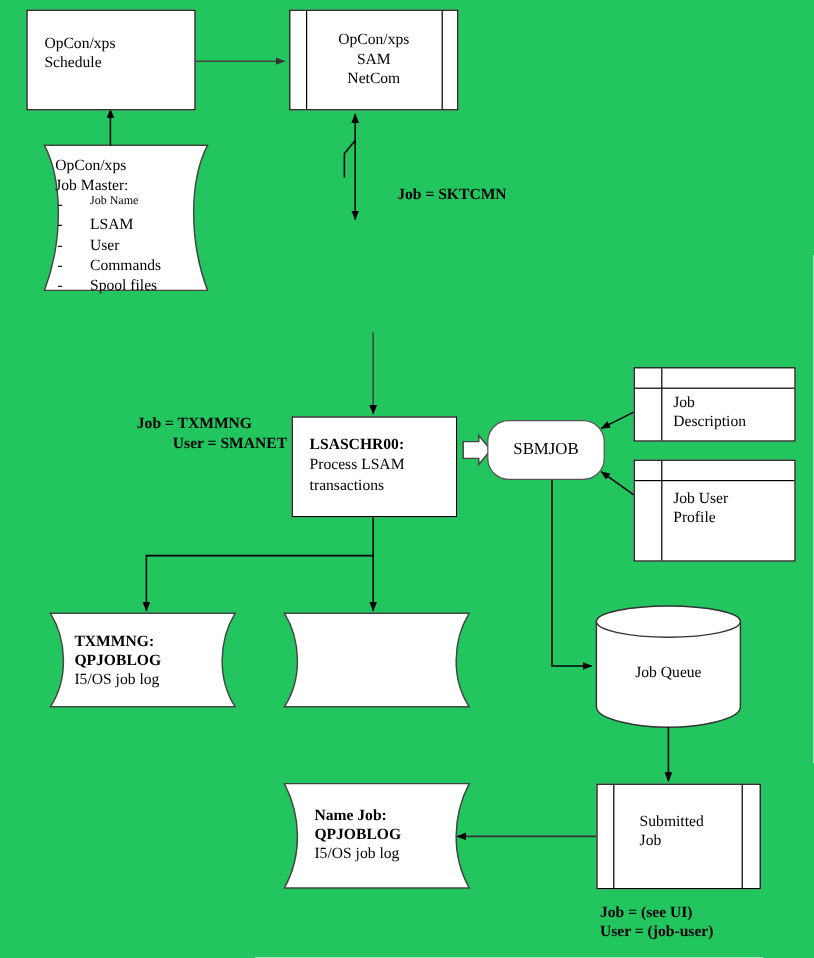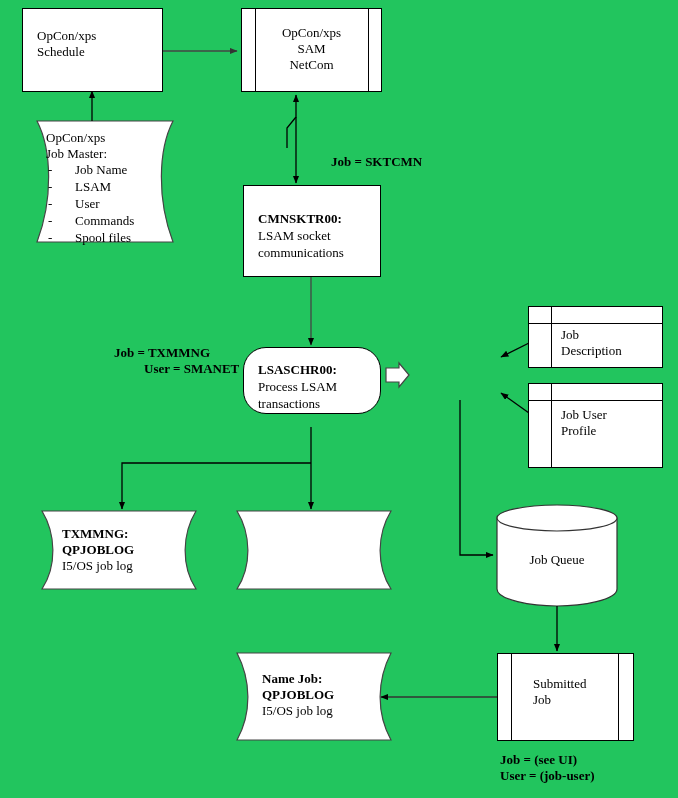--- a/index.html
+++ b/index.html
@@ -160,52 +160,50 @@
     <div class="label txt-center" style="left:0; right:0; top:16px; font-size:13px;">OpCon/xps</div>
     <div class="label txt-center" style="left:0; right:0; top:32px; font-size:13px;">SAM</div>
     <div class="label txt-center" style="left:0; right:0; top:48px; font-size:13px;">NetCom</div>
   </div>
 
   <div class="node" style="left:37px; top:121px; width:160px; height:125px;">
     <div class="label" style="left:9px; top:9px; font-size:13px;">OpCon/xps</div>
     <div class="label" style="left:9px; top:25px; font-size:13px;">Job Master:</div>
 
     <div class="label" style="left:11px; top:41px; font-size:13px;">-</div>
-    <div class="label" style="left:38px; top:41px; font-size:13px;">Job Name</div>
+    <div class="label" style="left:38px; top:41px; font-size:10px;">Job Name</div>
 
     <div class="label" style="left:11px; top:58px; font-size:13px;">-</div>
     <div class="label" style="left:38px; top:58px; font-size:13px;">LSAM</div>
 
     <div class="label" style="left:11px; top:75px; font-size:13px;">-</div>
     <div class="label" style="left:38px; top:75px; font-size:13px;">User</div>
 
     <div class="label" style="left:11px; top:92px; font-size:13px;">-</div>
     <div class="label" style="left:38px; top:92px; font-size:13px;">Commands</div>
 
     <div class="label" style="left:11px; top:109px; font-size:13px;">-</div>
     <div class="label" style="left:38px; top:109px; font-size:13px;">Spool files</div>
   </div>
 
   <div class="freetext b" style="left:331px; top:154px; font-size:13px;">Job = SKTCMN</div>
 
-  <div class="node proc" style="left:243px; top:185px; width:138px; height:92px;">
-    <div class="label b" style="left:14px; top:25px; font-size:13px;">CMNSKTR00:</div>
-    <div class="label" style="left:14px; top:42px; font-size:13px;">LSAM socket</div>
-    <div class="label" style="left:14px; top:59px; font-size:13px;">communications</div>
-  </div>
 
   <div class="freetext b" style="left:114px; top:345px; font-size:13px;">Job = TXMMNG</div>
   <div class="freetext b" style="left:114px; top:361px; font-size:13px;margin-left:30px;">User = SMANET</div>
 
-  <div class="node proc" style="left:243px; top:347px; width:138px; height:67px;border-radius:23px;">
+  <div class="node proc" style="left:243px; top:347px; width:138px; height:84px;">
     <div class="label b" style="left:14px; top:14px; font-size:13px;">LSASCHR00:</div>
     <div class="label" style="left:14px; top:31px; font-size:13px;">Process LSAM</div>
     <div class="label" style="left:14px; top:48px; font-size:13px;">transactions</div>
   </div>
 
+  <div class="node term" style="left:406px; top:350px; width:98px; height:50px;">
+    <div class="label txt-center" style="left:0; right:0; top:16px; font-size:14px;">SBMJOB</div>
+  </div>
 
   <div class="node intstore" style="left:528px; top:306px; width:135px; height:62px;">
     <div class="vrule"></div>
     <div class="hrule"></div>
     <div class="label" style="left:32px; top:20px; font-size:13px;">Job</div>
     <div class="label" style="left:32px; top:36px; font-size:13px;">Description</div>
   </div>
 
   <div class="node intstore" style="left:528px; top:383px; width:135px; height:85px;">
     <div class="vrule"></div>

